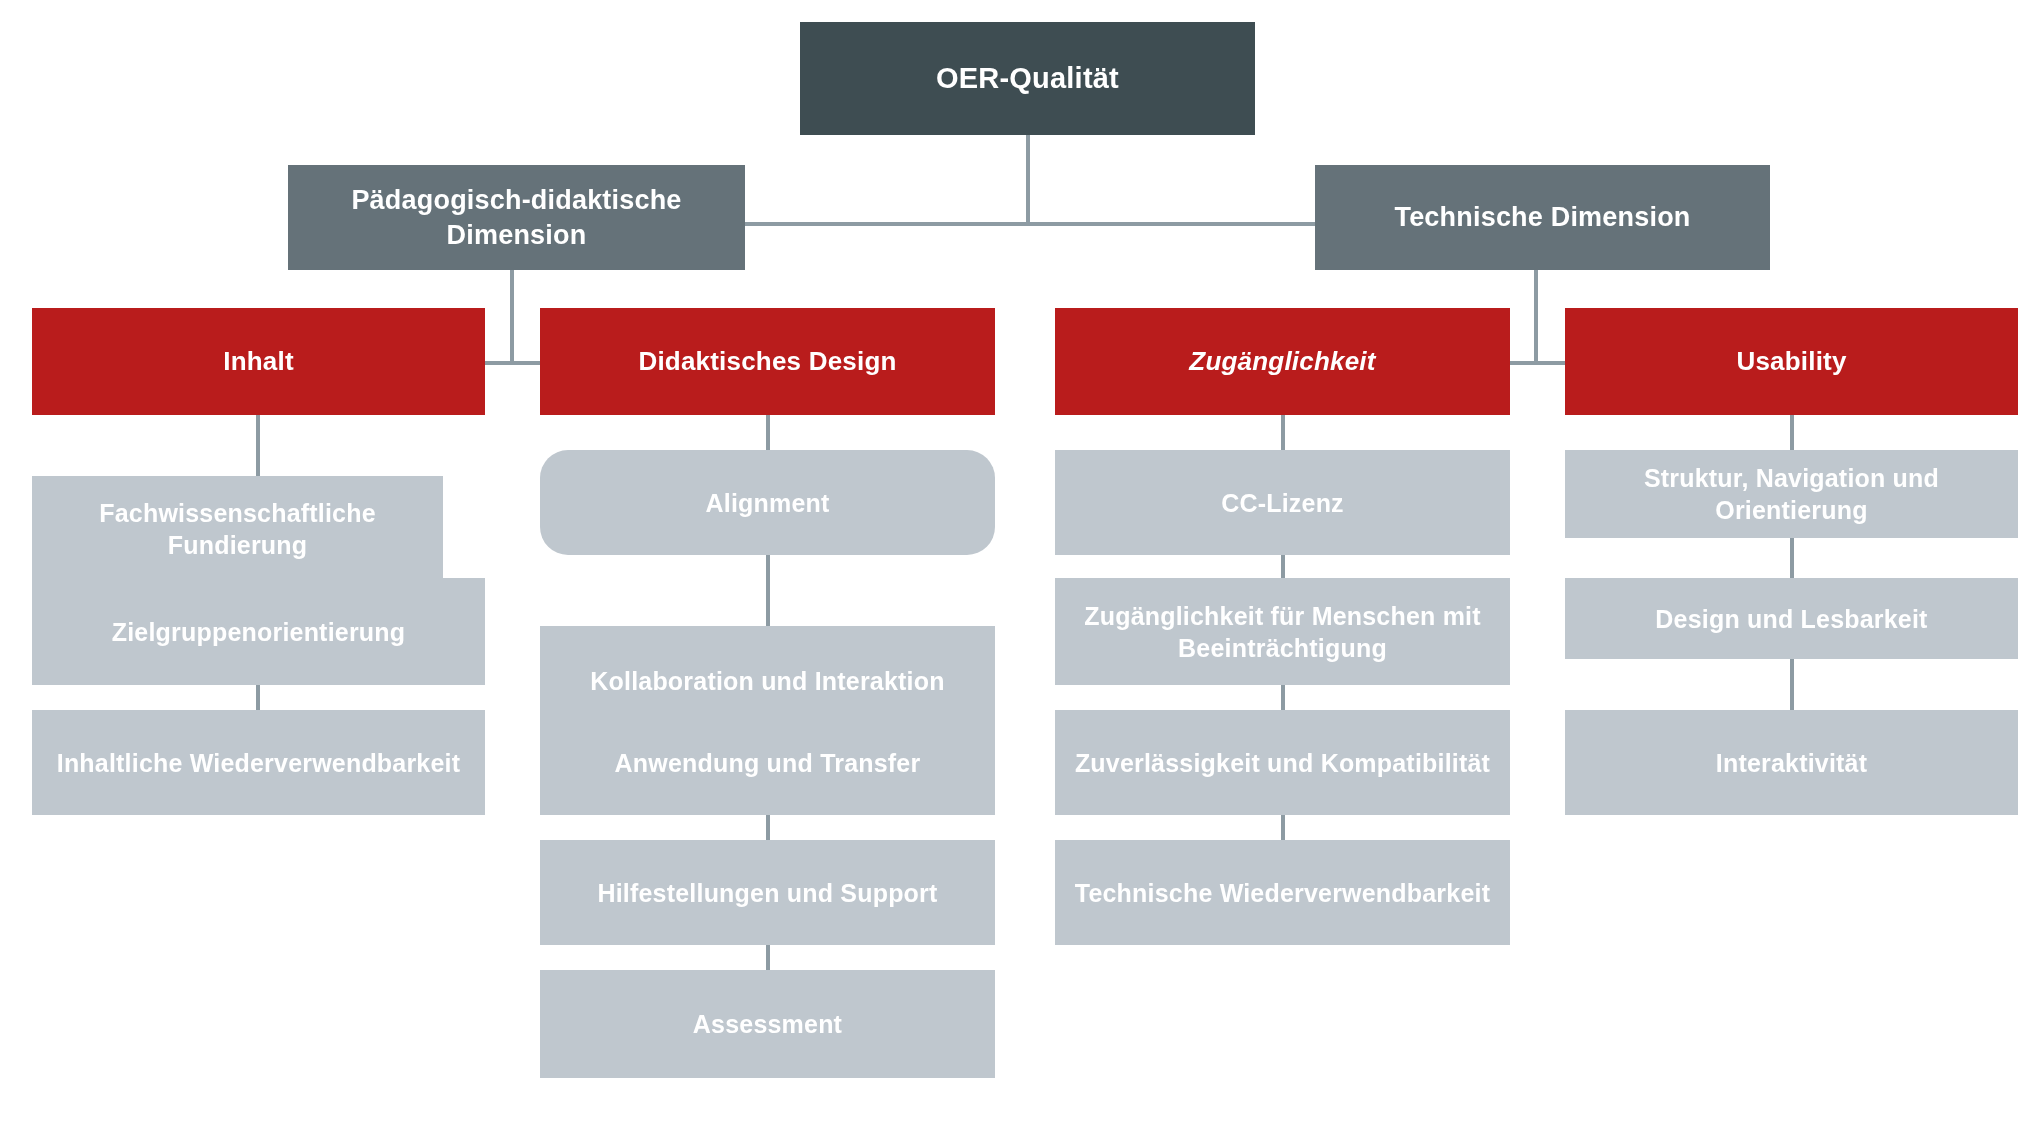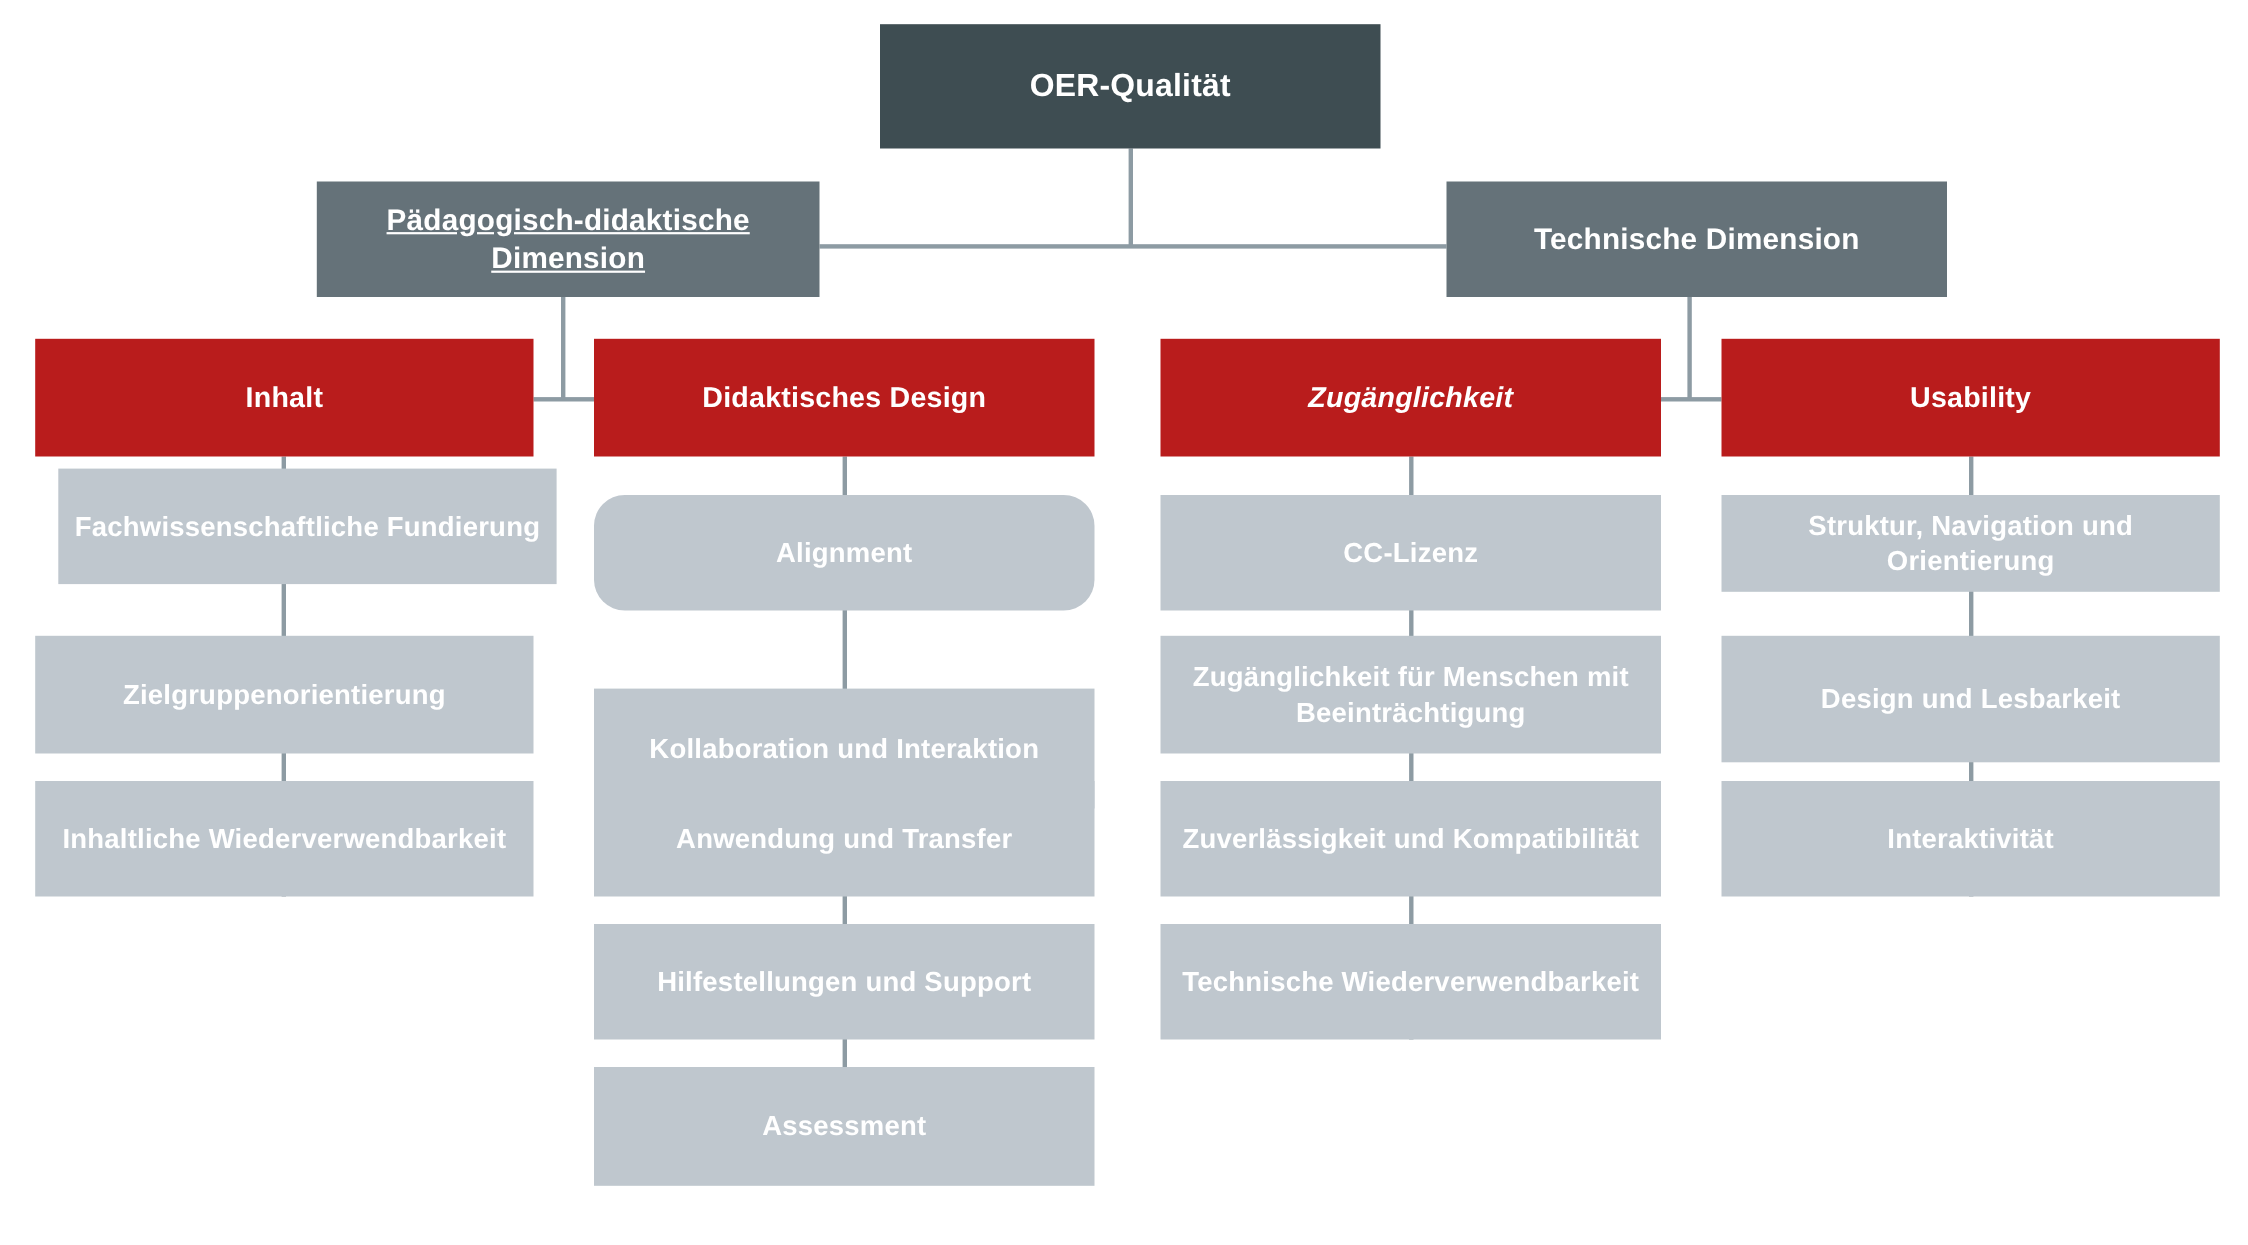--- a/index.html
+++ b/index.html
@@ -82,41 +82,41 @@
   <div class="conn conn-v" style="left:766px; top:415px; height:660px;"></div>
 
   <div class="conn conn-v" style="left:1281px; top:415px; height:530px;"></div>
 
   <div class="conn conn-v" style="left:1790px; top:415px; height:400px;"></div>
 
   <div class="node node-root" style="left:800px; top:22px; width:455px; height:113px;">
     <span class="node-label">OER-Qualität</span>
   </div>
 
-  <div class="node node-dim" style="left:288px; top:165px; width:457px; height:105px;text-decoration:underline;">
+  <div class="node node-dim" style="left:288px; top:165px; width:457px; height:105px;">
     <span class="node-label">Pädagogisch-didaktische Dimension</span>
   </div>
   <div class="node node-dim" style="left:1315px; top:165px; width:455px; height:105px;">
     <span class="node-label">Technische Dimension</span>
   </div>
 
   <div class="node node-cat" style="left:32px; top:308px; width:453px; height:107px;">
     <span class="node-label">Inhalt</span>
   </div>
   <div class="node node-cat" style="left:540px; top:308px; width:455px; height:107px;">
     <span class="node-label">Didaktisches Design</span>
   </div>
   <div class="node node-cat" style="left:1055px; top:308px; width:455px; height:107px;font-style:italic;">
     <span class="node-label">Zugänglichkeit</span>
   </div>
   <div class="node node-cat" style="left:1565px; top:308px; width:453px; height:107px;">
     <span class="node-label">Usability</span>
   </div>
 
-  <div class="node node-leaf" style="left:32px; top:426px; width:453px; height:105px;margin-left:21px;">
+  <div class="node node-leaf" style="left:32px; top:476px; width:411px; height:105px;">
     <span class="node-label">Fachwissenschaftliche Fundierung</span>
   </div>
   <div class="node node-leaf" style="left:32px; top:578px; width:453px; height:107px;">
     <span class="node-label">Zielgruppenorientierung</span>
   </div>
   <div class="node node-leaf" style="left:32px; top:710px; width:453px; height:105px;">
     <span class="node-label">Inhaltliche Wiederverwendbarkeit</span>
   </div>
 
   <div class="node node-leaf" style="left:540px; top:450px; width:455px; height:105px;border-radius:28px;">
@@ -144,20 +144,20 @@
   <div class="node node-leaf" style="left:1055px; top:710px; width:455px; height:105px;">
     <span class="node-label">Zuverlässigkeit und Kompatibilität</span>
   </div>
   <div class="node node-leaf" style="left:1055px; top:840px; width:455px; height:105px;">
     <span class="node-label">Technische Wiederverwendbarkeit</span>
   </div>
 
   <div class="node node-leaf" style="left:1565px; top:450px; width:453px; height:88px;">
     <span class="node-label">Struktur, Navigation und Orientierung</span>
   </div>
-  <div class="node node-leaf" style="left:1565px; top:578px; width:453px; height:115px;">
+  <div class="node node-leaf" style="left:1565px; top:578px; width:453px; height:81px;">
     <span class="node-label">Design und Lesbarkeit</span>
   </div>
   <div class="node node-leaf" style="left:1565px; top:710px; width:453px; height:105px;">
     <span class="node-label">Interaktivität</span>
   </div>
 
 </div>
 
 </body></html>

